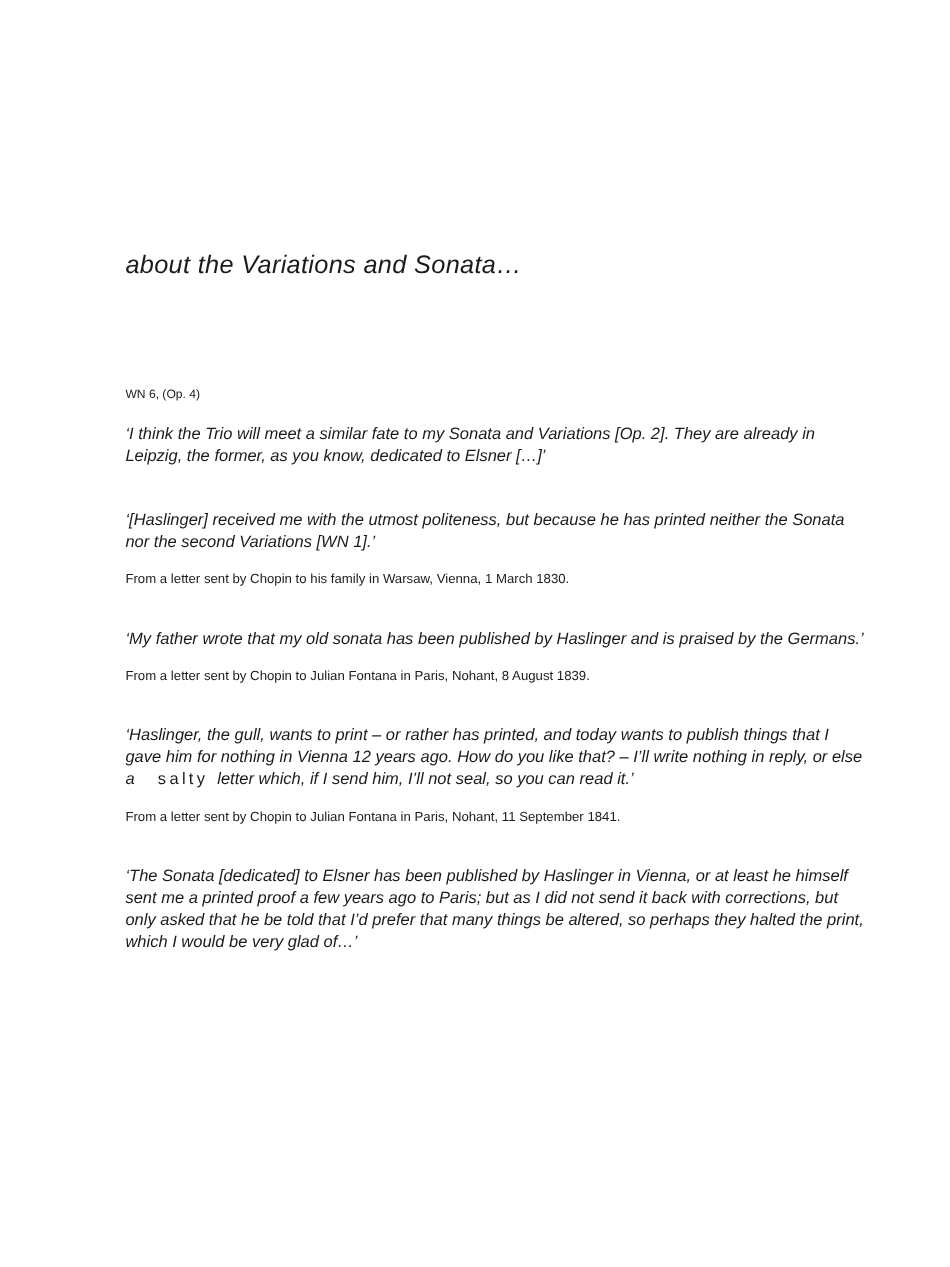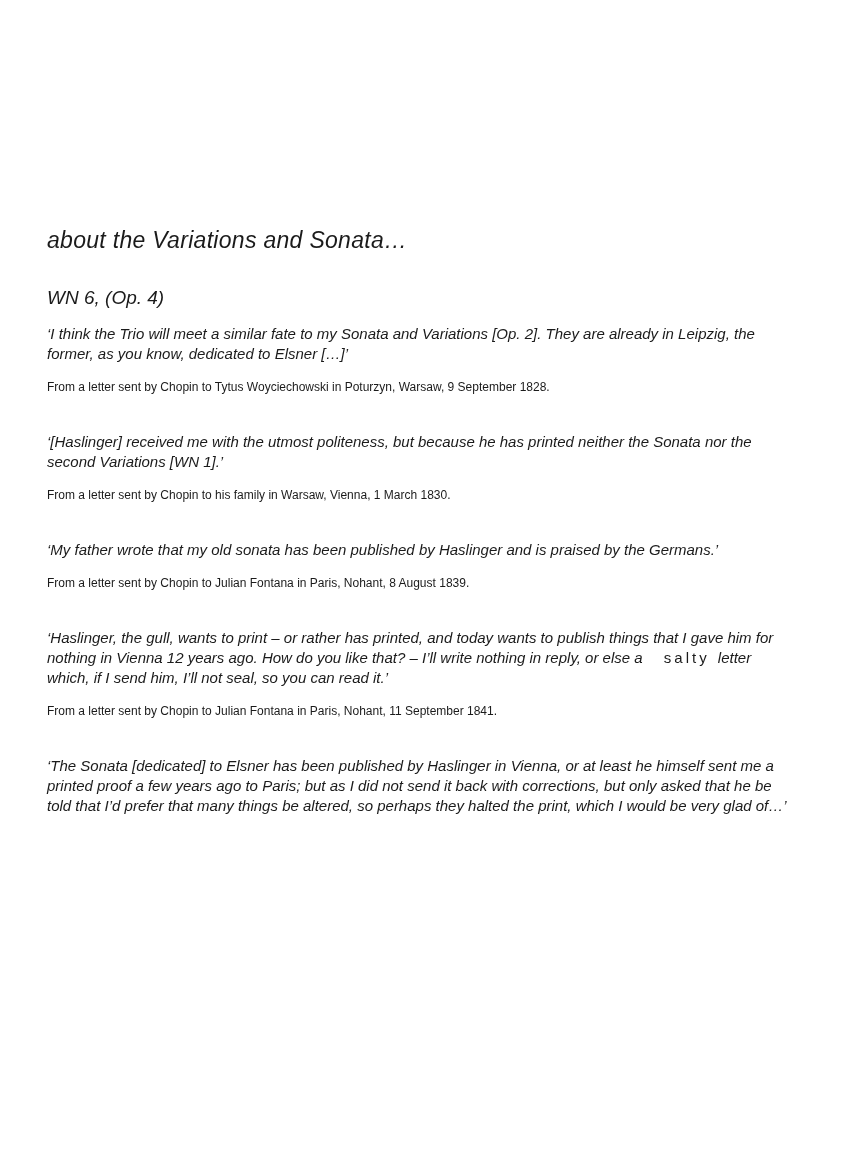--- a/index.html
+++ b/index.html
@@ -6,39 +6,38 @@
     margin: 0;
     padding: 0;
     background: #ffffff;
   }
   .page {
     position: relative;
     width: 864px;
     height: 1152px;
     background: #ffffff;
     box-sizing: border-box;
-    padding: 227px 77px 0 47px;
+    padding: 227px 77px 0 114px;
     color: #1b1b1b;
     font-family: "Liberation Sans", "DejaVu Sans", sans-serif;
     overflow: hidden;
   }
   .title {
     font-size: 23px;
     line-height: 27px;
     font-style: italic;
     font-weight: normal;
     margin: 0;
     letter-spacing: 0.3px;
   }
   .work-heading {
-    font-size: 19px;
+    font-size: 11px;
     line-height: 18px;
     font-weight: normal;
-    margin: 35px 0 17px 0;
-    font-style: italic;
+    margin: 96px 0 17px 0;
   }
   .quote-block {
     margin: 0 0 38px 0;
   }
   .quote {
     font-size: 15px;
     line-height: 20px;
     font-style: italic;
     margin: 0;
   }
@@ -59,21 +58,20 @@
 <body>
 
 <div class="page">
 
   <h1 class="title">about the Variations and Sonata…</h1>
 
   <div class="work-heading">WN 6, (Op. 4)</div>
 
   <section class="quote-block">
     <p class="quote">‘I think the Trio will meet a similar fate to my Sonata and Variations [Op. 2]. They are already in Leipzig, the former, as you know, dedicated to Elsner […]’</p>
-    <p class="source">From a letter sent by Chopin to Tytus Woyciechowski in Poturzyn, Warsaw, 9 September 1828.</p>
   </section>
 
   <section class="quote-block">
     <p class="quote">‘[Haslinger] received me with the utmost politeness, but because he has printed neither the Sonata nor the second Variations [WN 1].’</p>
     <p class="source">From a letter sent by Chopin to his family in Warsaw, Vienna, 1 March 1830.</p>
   </section>
 
   <section class="quote-block">
     <p class="quote">‘My father wrote that my old sonata has been published by Haslinger and is praised by the Germans.’</p>
     <p class="source">From a letter sent by Chopin to Julian Fontana in Paris, Nohant, 8 August 1839.</p>

